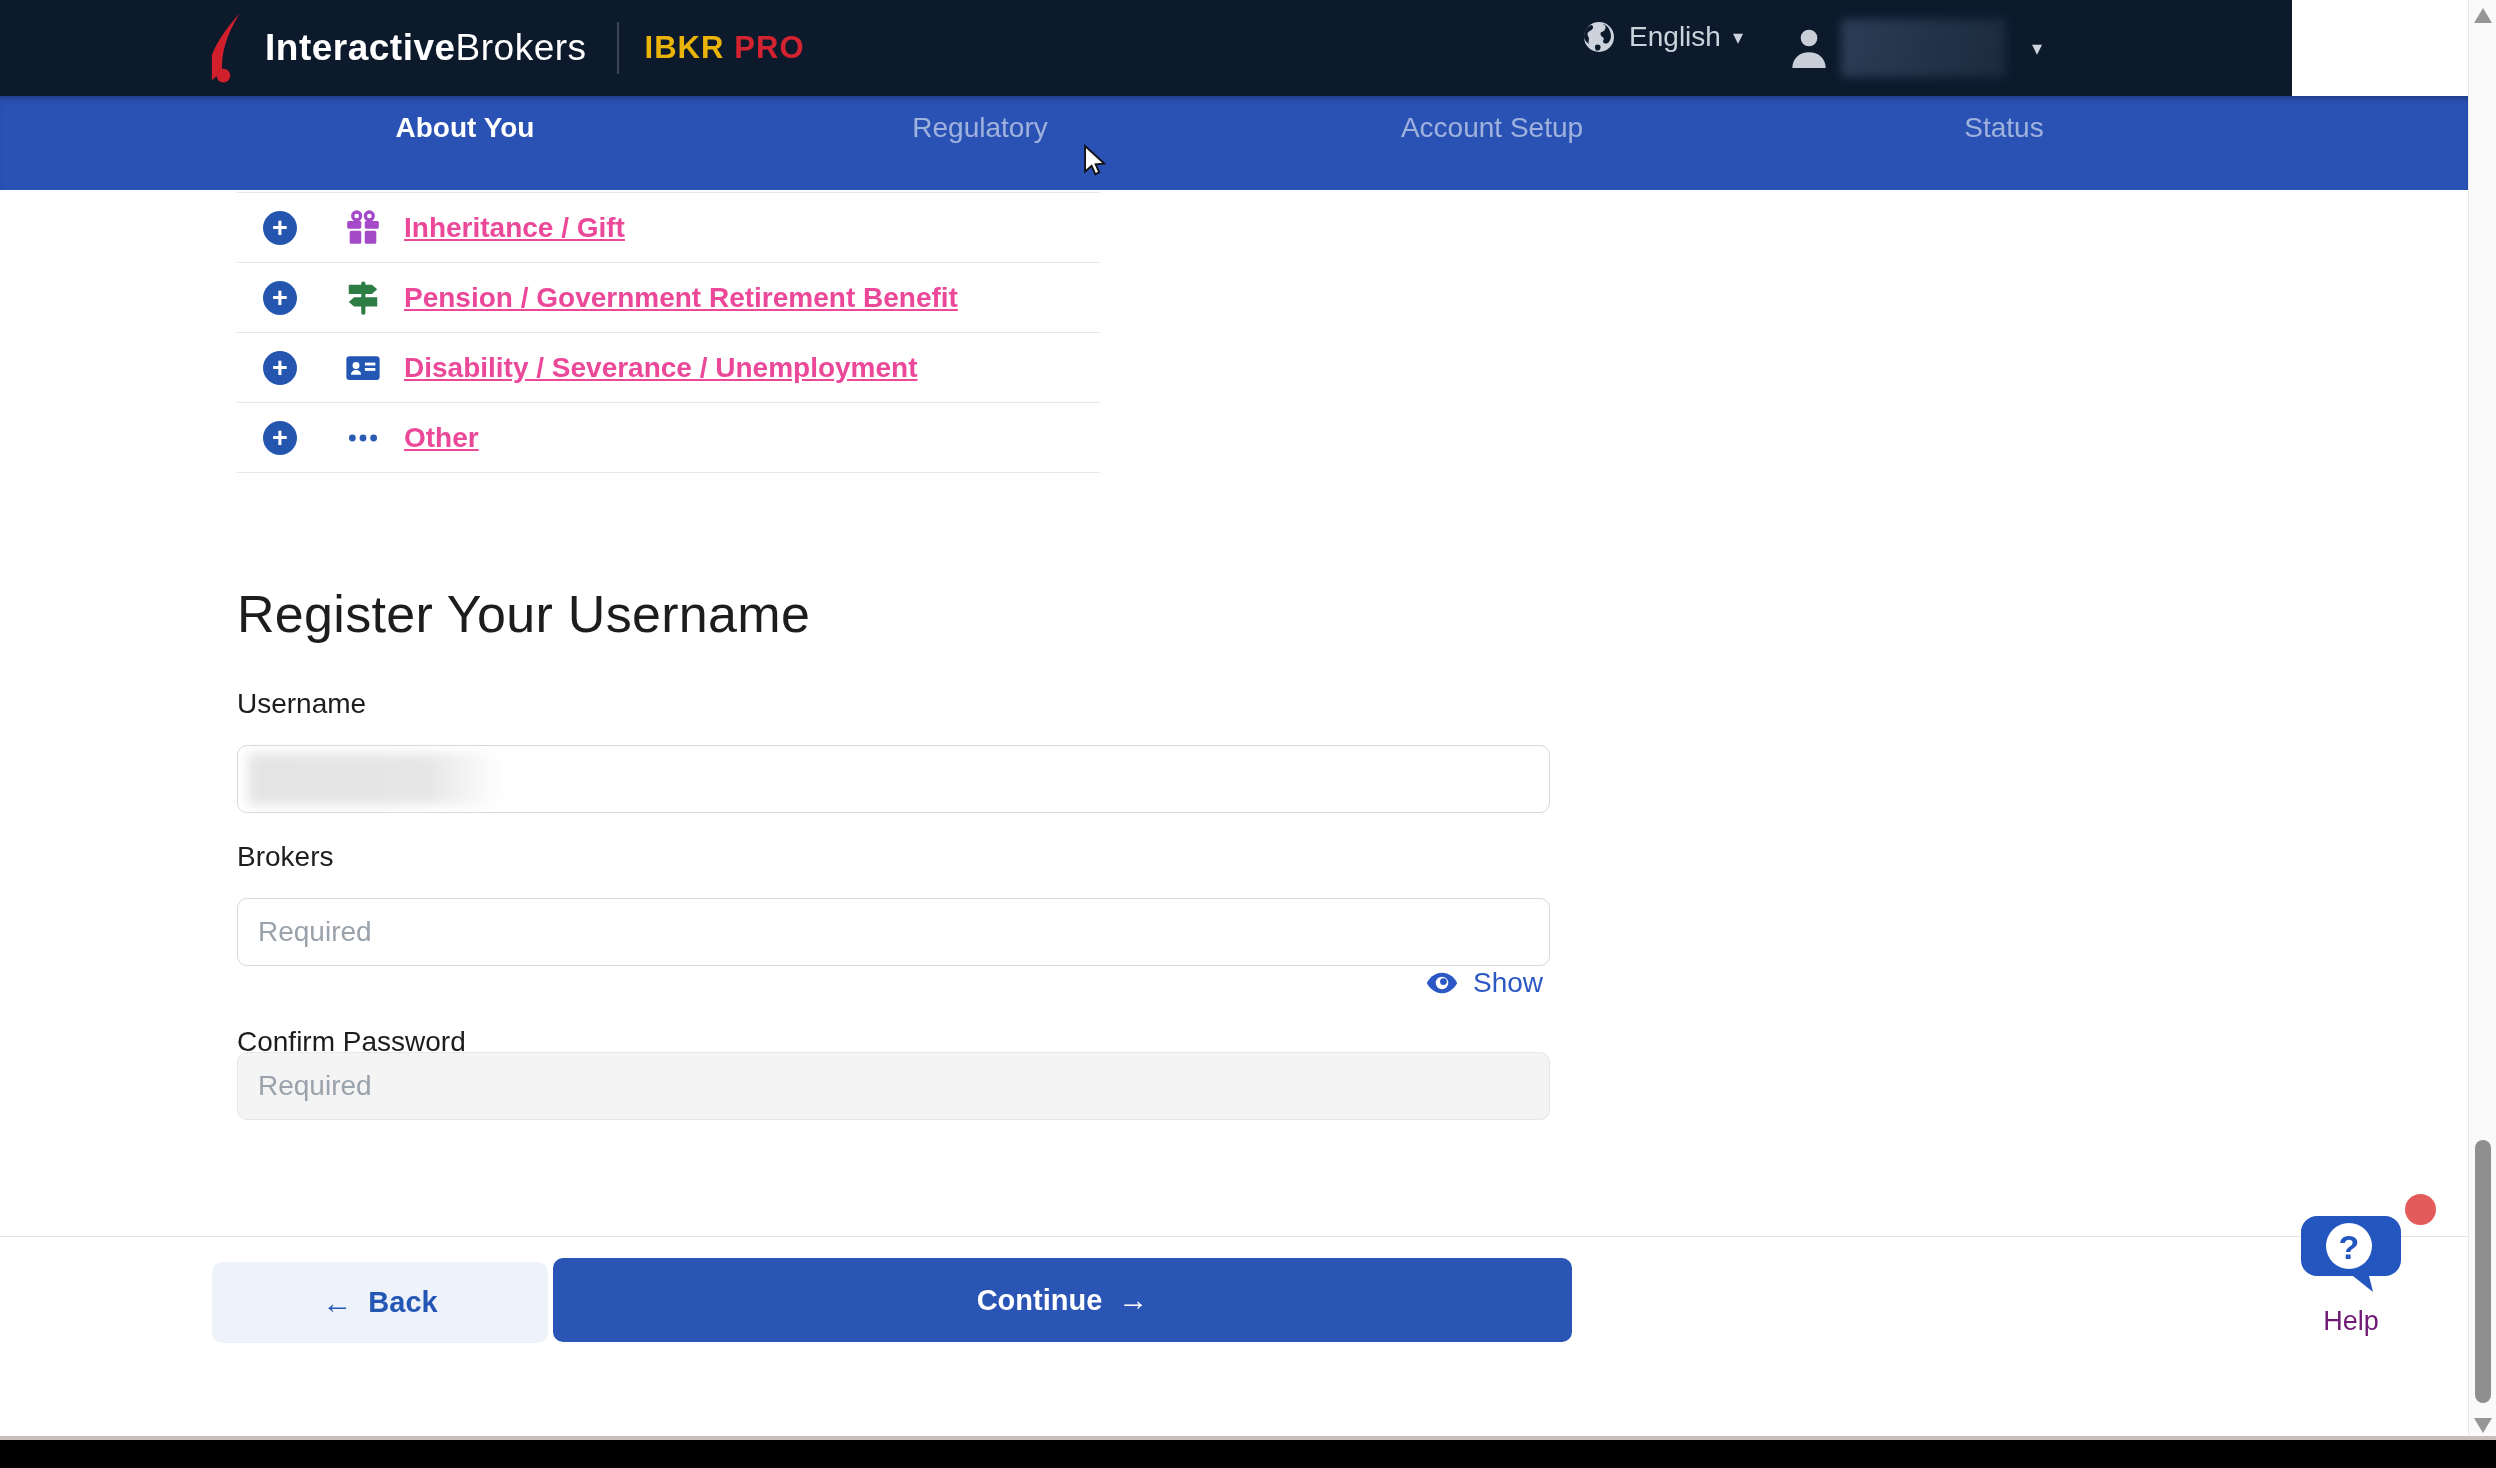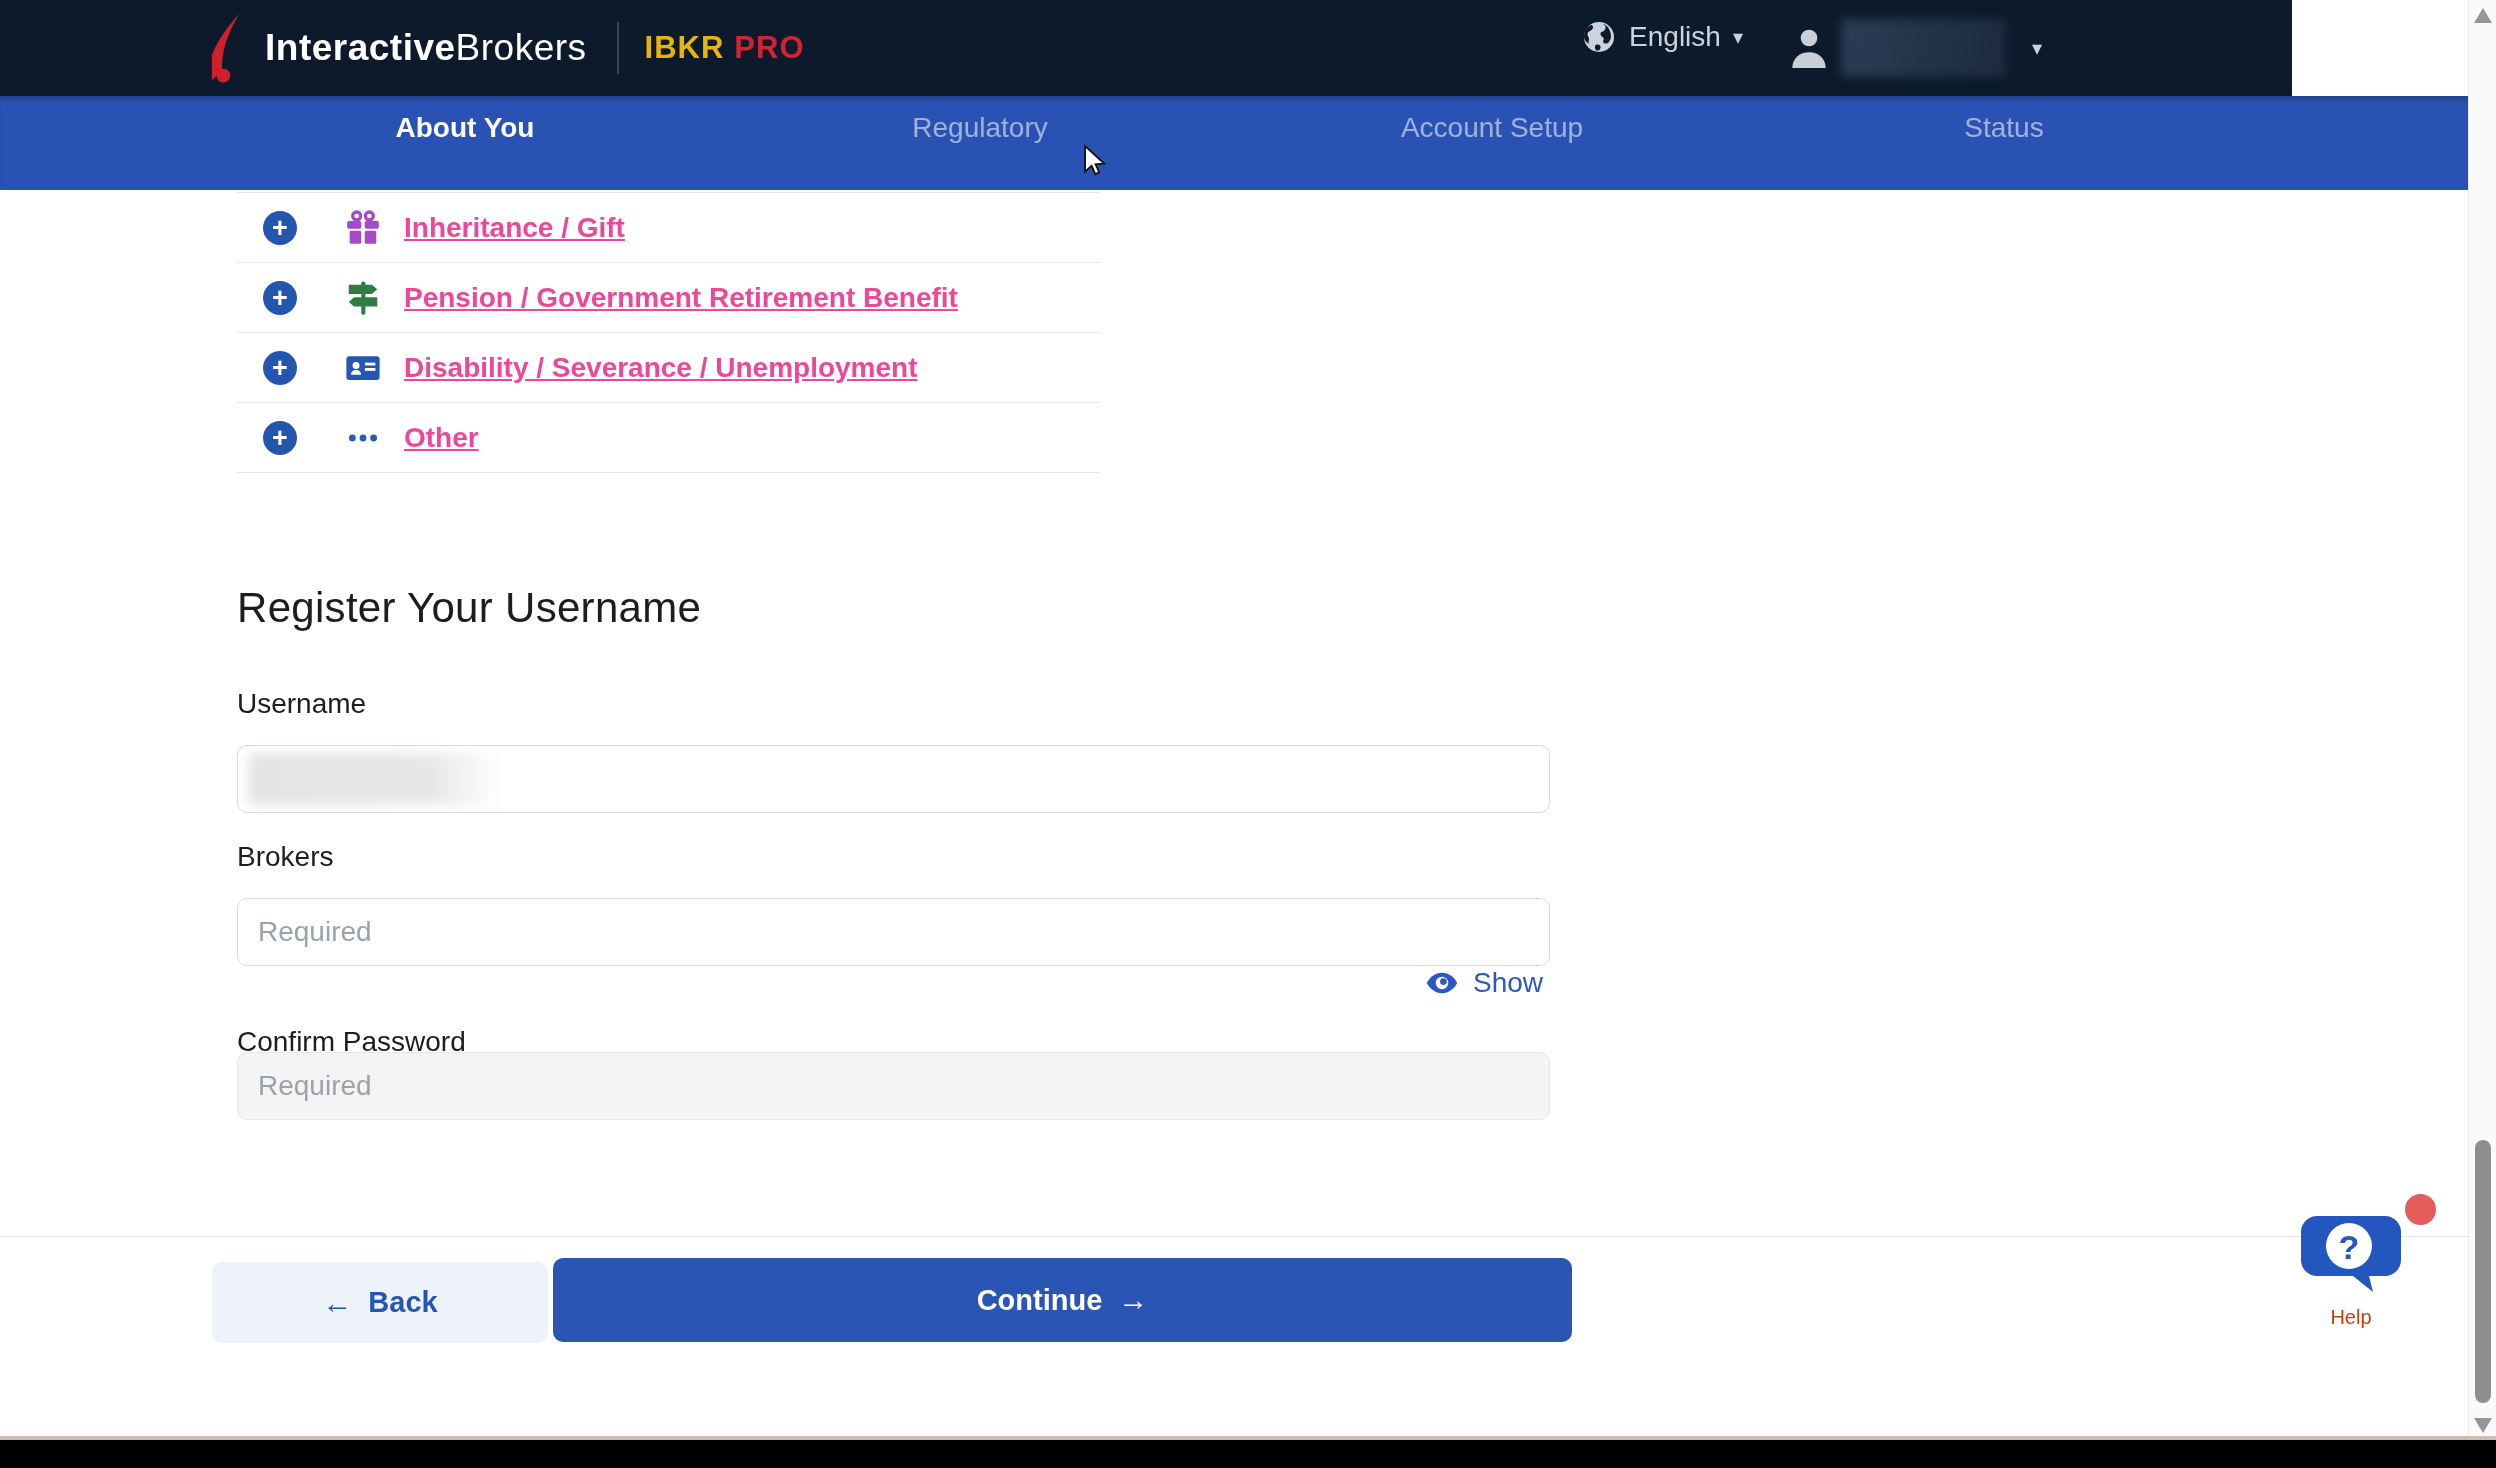--- a/index.html
+++ b/index.html
@@ -53,21 +53,21 @@
   .income-row { display: flex; align-items: center; height: 70px; border-bottom: 1px solid #e8e8e8; background: #fff; }
   .add-btn {
     width: 34px; height: 34px; border-radius: 50%; background: #2456b0; color: #fff;
     font-size: 27px; font-weight: 700; line-height: 32px; text-align: center;
     margin-left: 26px; cursor: pointer; flex: 0 0 auto; border: none;
   }
   .row-icon { width: 38px; height: 38px; margin-left: 47px; flex: 0 0 auto; display: flex; align-items: center; justify-content: center; }
   .row-label { margin-left: 22px; font-size: 28px; font-weight: 700; color: #ec4899; cursor: pointer; white-space: nowrap; text-decoration: underline; }
 
   
-  .form-title { position: absolute; left: 237px; top: 584px; font-size: 42px; font-weight: 400; color: #1d1d1f; letter-spacing: .3px; }
+  .form-title { position: absolute; left: 237px; top: 584px; font-size: 52px; font-weight: 400; color: #1d1d1f; letter-spacing: .3px; }
   .field-label { position: absolute; left: 237px; font-size: 28px; color: #1d1d1f; }
   .lbl-username { top: 688px; }
   .lbl-password { top: 841px; }
   .lbl-confirm  { top: 1026px; }
   .txt-input {
     position: absolute; left: 237px; width: 1313px; height: 68px;
     border: 1px solid #d9d9d9; border-radius: 10px; background: #fff;
     font-family: "Liberation Sans", sans-serif; font-size: 28px; color: #333;
     padding: 0 20px; outline: none;
   }
@@ -90,21 +90,21 @@
   .footer-divider { position: absolute; left: 0; top: 1236px; width: 2468px; height: 1px; background: #e4e4e4; }
   .btn { position: absolute; border: none; border-radius: 10px; font-family: "Liberation Sans", sans-serif;
          font-size: 29px; font-weight: 700; cursor: pointer;
          display: flex; align-items: center; justify-content: center; gap: 16px; }
   .btn-back { left: 212px; top: 1262px; width: 336px; height: 81px; background: #eef2fa; color: #2456b4; }
   .btn-continue { left: 553px; top: 1258px; width: 1019px; height: 84px; background: #2a55b5; color: #fff; }
   .btn .arrow { font-size: 30px; font-weight: 400; }
 
   
   .help-widget { position: absolute; left: 2286px; top: 1212px; width: 130px; text-align: center; cursor: pointer; }
-  .help-label { margin-top: 4px; font-size: 20px; color: #c2410c; }
+  .help-label { margin-top: 4px; font-size: 27px; color: #701a75; }
   .help-badge { position: absolute; left: 2405px; top: 1194px; width: 31px; height: 31px; border-radius: 50%; background: #e45b5b; }
 
   
   .scrollbar { position: absolute; left: 2468px; top: 0; width: 28px; height: 1440px; background: #fafafa; border-left: 1px solid #eceae8; }
   .sb-up { position: absolute; left: 5px; top: 8px; width: 0; height: 0;
            border-left: 9px solid transparent; border-right: 9px solid transparent; border-bottom: 15px solid #969696; cursor: pointer; }
   .sb-down { position: absolute; left: 5px; top: 1418px; width: 0; height: 0;
            border-left: 9px solid transparent; border-right: 9px solid transparent; border-top: 15px solid #969696; cursor: pointer; }
   .sb-thumb { position: absolute; left: 6px; top: 1140px; width: 16px; height: 263px; border-radius: 8px; background: #8f8f8f; cursor: pointer; }
 

